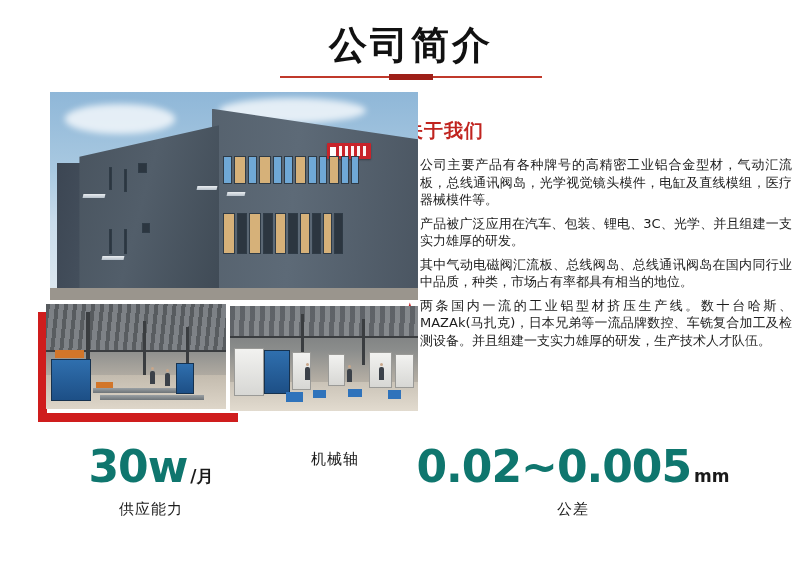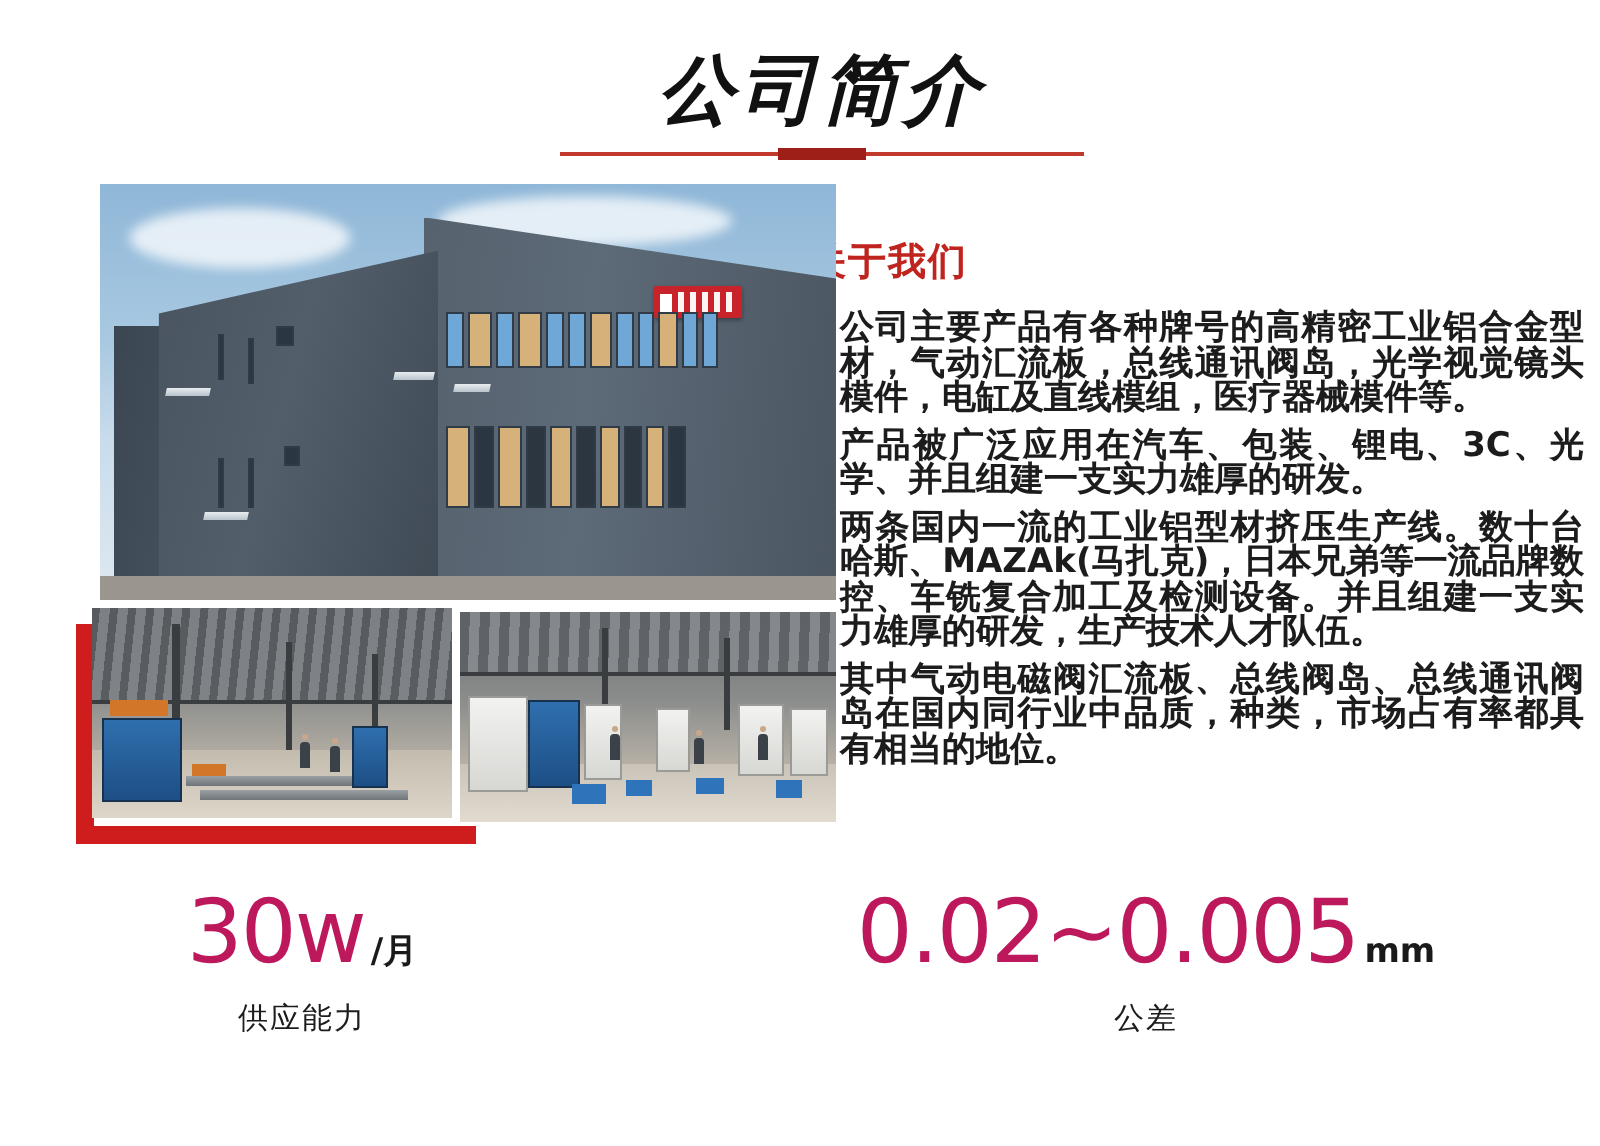--- a/index.html
+++ b/index.html
@@ -22,21 +22,20 @@
     background: #ffffff;
   }
 
   
   .title-block {
     position: absolute;
     left: 280px;
     top: 22px;
     width: 262px;
     text-align: center;
-    font-style: italic;
   }
   .title-text {
     font-size: 38px;
     font-weight: bold;
     color: #111111;
     letter-spacing: 3px;
     line-height: 46px;
     font-family: "DejaVu Sans", "Liberation Sans", sans-serif;
   }
   .title-rule {
@@ -284,26 +283,25 @@
     flex: 0 0 auto;
     width: 16px;
     margin-top: 3px;
     color: #cc1f22;
     font-size: 13px;
     line-height: 16px;
     text-align: left;
   }
   .bullet-text {
     flex: 1 1 auto;
-    font-size: 17px;
+    font-size: 13px;
     line-height: 17.5px;
     color: #1c1c1c;
     font-family: "DejaVu Sans", "Liberation Sans", sans-serif;
     text-align: justify;
-    font-weight: bold;
   }
 
   
   .stats {
     position: absolute;
     left: 0px;
     top: 442px;
     width: 800px;
     height: 110px;
   }
@@ -316,22 +314,22 @@
   .stat-3 { left: 408px; top: 0; width: 330px; }
 
   .stat-value-row {
     display: flex;
     align-items: baseline;
     justify-content: center;
     white-space: nowrap;
   }
   .stat-value {
     font-size: 44px;
-    font-weight: normal;
-    color: #be185d;
+    font-weight: bold;
+    color: #0f766e;
     letter-spacing: -1px;
     line-height: 50px;
     font-family: "DejaVu Sans", "Liberation Sans", sans-serif;
   }
   .stat-unit {
     font-size: 17px;
     font-weight: bold;
     color: #1a1a1a;
     margin-left: 3px;
     font-family: "DejaVu Sans", "Liberation Sans", sans-serif;
@@ -462,40 +460,41 @@
       <li class="bullet">
         <span class="star-icon">★</span>
         <span class="bullet-text">公司主要产品有各种牌号的高精密工业铝合金型材，气动汇流板，总线通讯阀岛，光学视觉镜头模件，电缸及直线模组，医疗器械模件等。</span>
       </li>
       <li class="bullet">
         <span class="star-icon">★</span>
         <span class="bullet-text">产品被广泛应用在汽车、包装、锂电、3C、光学、并且组建一支实力雄厚的研发。</span>
       </li>
       <li class="bullet">
         <span class="star-icon">★</span>
-        <span class="bullet-text">两条国内一流的工业铝型材挤压生产线。数十台哈斯、MAZAk(马扎克)，日本兄弟等一流品牌数控、车铣复合加工及检测设备。并且组建一支实力雄厚的研发，生产技术人才队伍。</span>
+        <span class="bullet-text">其中气动电磁阀汇流板、总线阀岛、总线通讯阀岛在国内同行业中品质，种类，市场占有率都具有相当的地位。</span>
       </li>
       <li class="bullet">
         <span class="star-icon">★</span>
-        <span class="bullet-text">其中气动电磁阀汇流板、总线阀岛、总线通讯阀岛在国内同行业中品质，种类，市场占有率都具有相当的地位。</span>
+        <span class="bullet-text">两条国内一流的工业铝型材挤压生产线。数十台哈斯、MAZAk(马扎克)，日本兄弟等一流品牌数控、车铣复合加工及检测设备。并且组建一支实力雄厚的研发，生产技术人才队伍。</span>
       </li>
     </ul>
   </div>
 
   <div class="stats">
 
     <div class="stat stat-1">
       <div class="stat-value-row">
         <span class="stat-value">30w</span>
         <span class="stat-unit">/月</span>
       </div>
       <div class="stat-label">供应能力</div>
     </div>
 
     <div class="stat stat-2">
+      <div class="stat-label">机械轴</div>
     </div>
 
     <div class="stat stat-3">
       <div class="stat-value-row">
         <span class="stat-value">0.02~0.005</span>
         <span class="stat-unit">mm</span>
       </div>
       <div class="stat-label">公差</div>
     </div>
 

